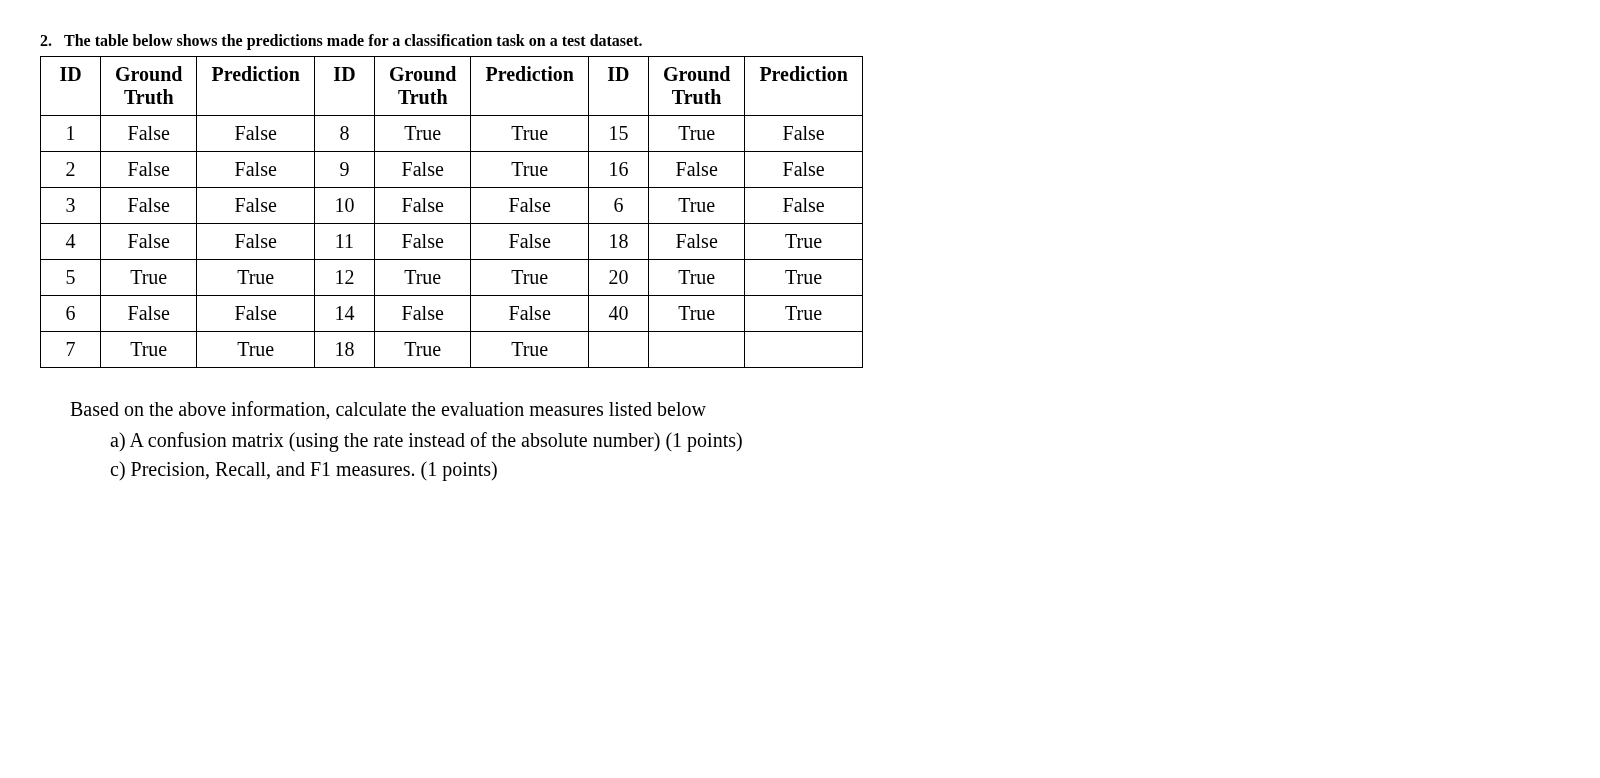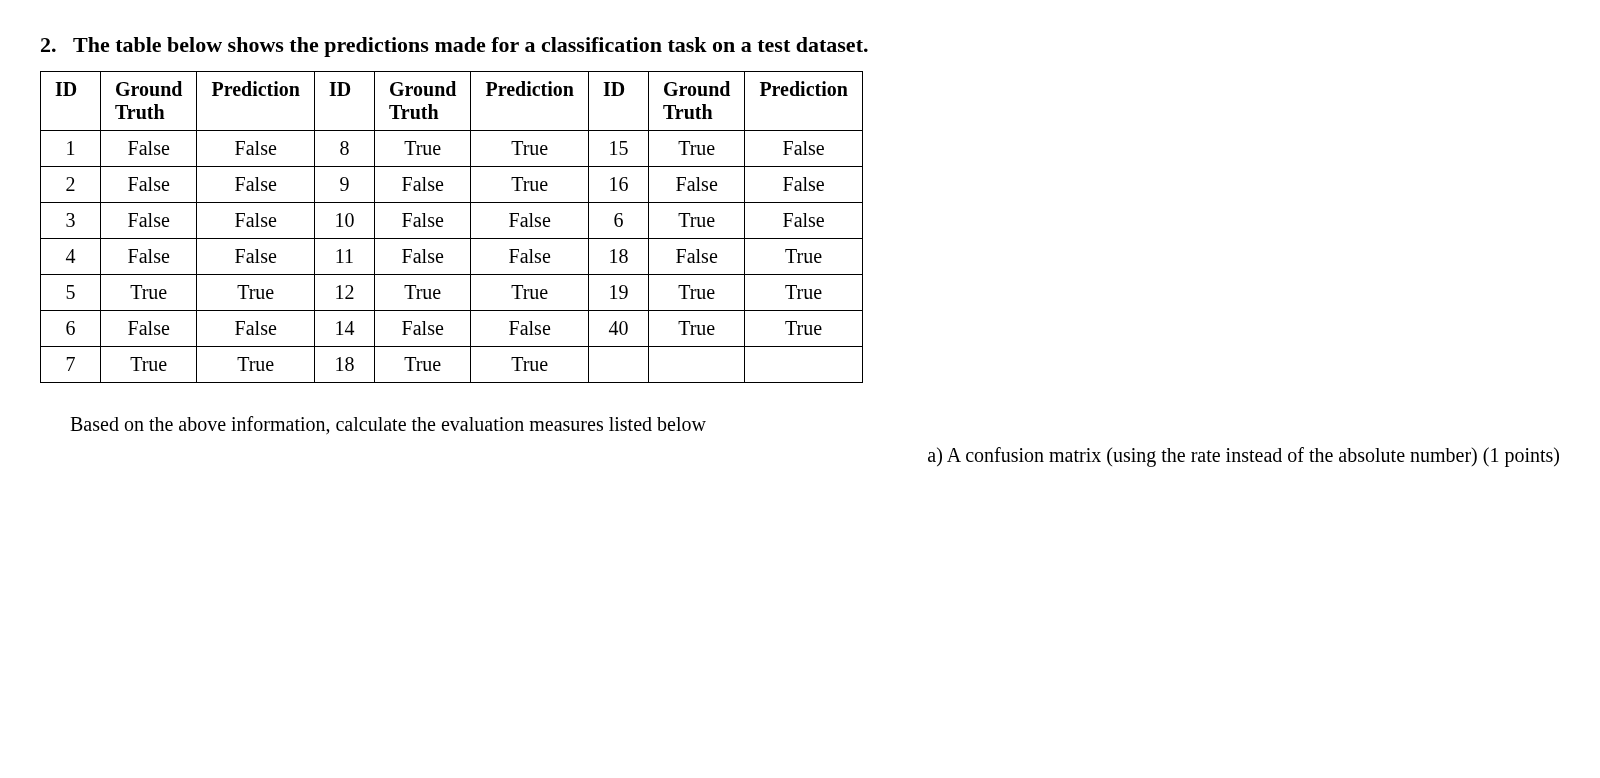--- a/index.html
+++ b/index.html
@@ -12,23 +12,23 @@
       background: #ffffff;
       font-family: 'Times New Roman', Times, serif;
       font-size: 18px;
       color: #000000;
       padding: 30px 40px;
       width: 1600px;
       min-height: 778px;
     }
 
     .question-header {
-      font-size: 22px;
+      font-size: 16px;
       font-weight: bold;
-      margin-bottom: 10px;
+      margin-bottom: 4px;
       line-height: 1.4;
     }
 
     .table-wrapper {
       margin-bottom: 30px;
     }
 
     table {
       border-collapse: collapse;
       font-size: 20px;
@@ -38,37 +38,36 @@
       border: 1.5px solid #000;
       padding: 6px 14px;
       text-align: center;
       vertical-align: middle;
       min-width: 60px;
     }
 
     table th {
       font-weight: bold;
       vertical-align: top;
-      text-align: left;
+      text-align: center;
     }
 
     .follow-up {
       font-size: 20px;
       margin-top: 20px;
       padding-left: 30px;
     }
 
     .follow-up p {
       margin-bottom: 8px;
     }
 
     .follow-up ul {
       list-style: none;
       padding-left: 40px;
-      text-align: right;
     }
 
     .follow-up ul li {
       margin-bottom: 6px;
     }
   </style>
 </head>
 <body>
 
 <div class="question-header">
@@ -136,21 +135,21 @@
           <td>False</td>
           <td>True</td>
         </tr>
         <tr>
           <td>5</td>
           <td>True</td>
           <td>True</td>
           <td>12</td>
           <td>True</td>
           <td>True</td>
-          <td>19</td>
+          <td>20</td>
           <td>True</td>
           <td>True</td>
         </tr>
         <tr>
           <td>6</td>
           <td>False</td>
           <td>False</td>
           <td>14</td>
           <td>False</td>
           <td>False</td>
@@ -170,14 +169,15 @@
           <td></td>
         </tr>
       </tbody>
   </table>
 </div>
 
 <div class="follow-up">
   <p>Based on the above information, calculate the evaluation measures listed below</p>
   <ul>
     <li>a)  A confusion matrix (using the rate instead of the absolute number) (1 points)</li>
+    <li>c)  Precision, Recall, and F1 measures. (1 points)</li>
   </ul>
 </div>
 
 </body></html>

